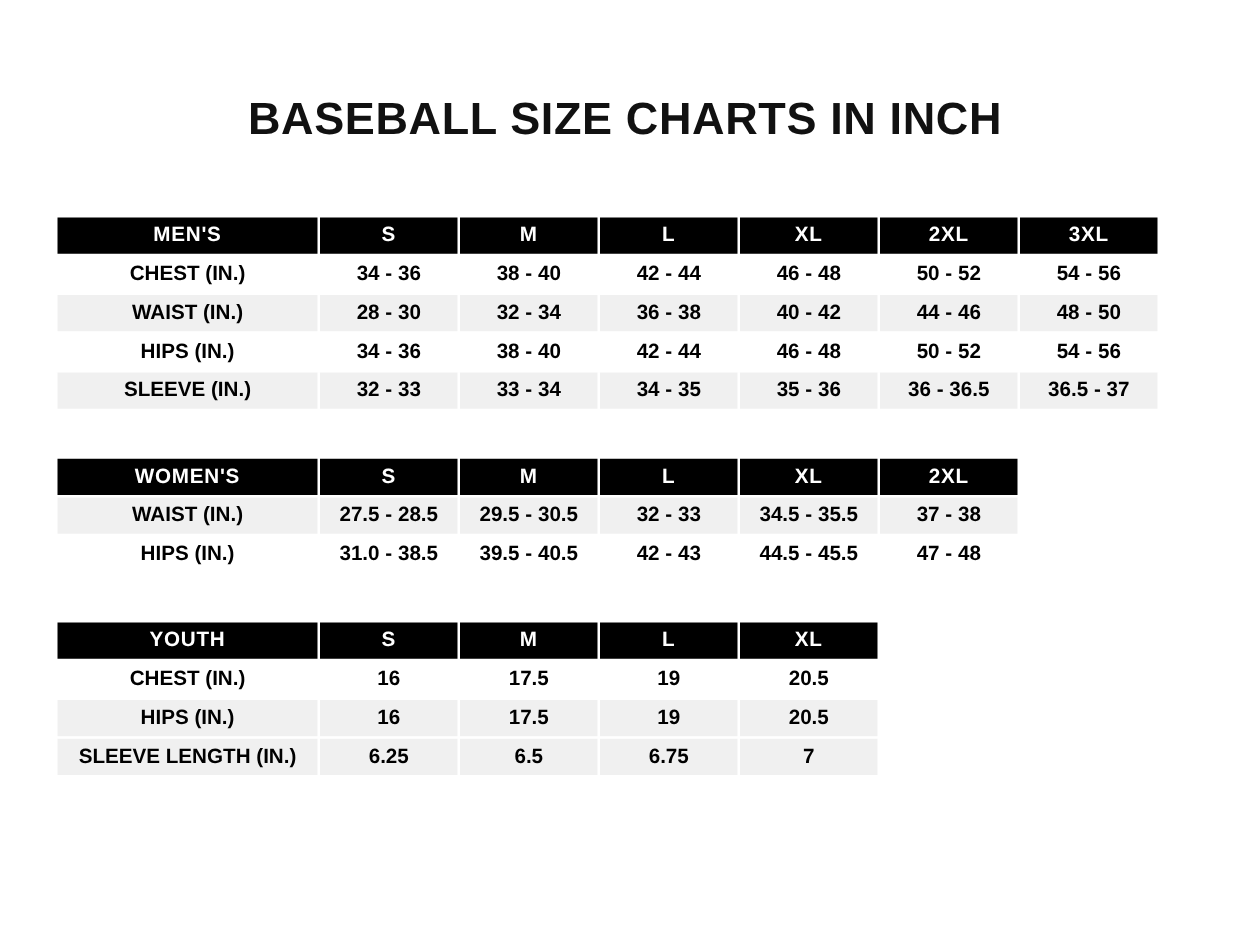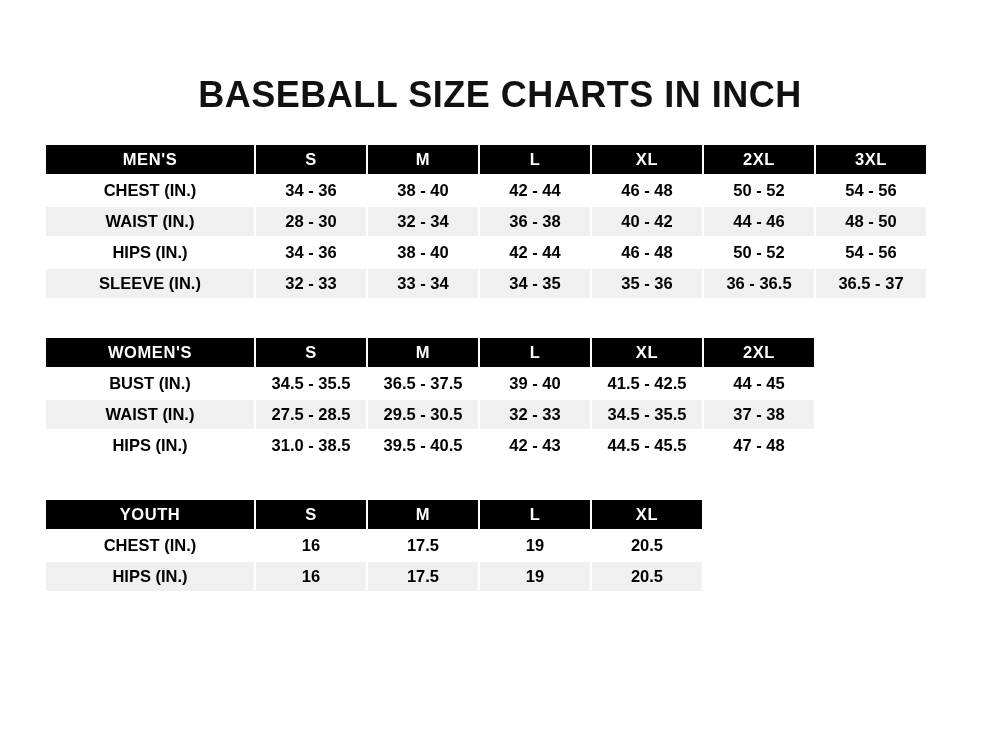--- a/index.html
+++ b/index.html
@@ -23,21 +23,21 @@
   .title {
     text-align: center;
     font-size: 36px;
     font-weight: bold;
     letter-spacing: 0.5px;
     color: #111111;
     margin: 0;
     padding-top: 74px;
   }
   .tables {
-    margin-top: 27px;
+    margin-top: 56px;
     padding-left: 44px;
     padding-right: 44px;
   }
   table.size-table {
     border-collapse: collapse;
     table-layout: fixed;
     margin-bottom: 36px;
   }
   table.size-table td,
   table.size-table th {
@@ -160,28 +160,20 @@
         <tr>
           <th>WOMEN'S</th>
           <th>S</th>
           <th>M</th>
           <th>L</th>
           <th>XL</th>
           <th>2XL</th>
         </tr>
       </thead>
       <tbody>
-        <tr>
-          <td class="rowhead">BUST (IN.)</td>
-          <td>34.5 - 35.5</td>
-          <td>36.5 - 37.5</td>
-          <td>39 - 40</td>
-          <td>41.5 - 42.5</td>
-          <td>44 - 45</td>
-        </tr>
         <tr class="alt">
           <td class="rowhead">WAIST (IN.)</td>
           <td>27.5 - 28.5</td>
           <td>29.5 - 30.5</td>
           <td>32 - 33</td>
           <td>34.5 - 35.5</td>
           <td>37 - 38</td>
         </tr>
         <tr>
           <td class="rowhead">HIPS (IN.)</td>
@@ -219,17 +211,24 @@
           <td>19</td>
           <td>20.5</td>
         </tr>
         <tr class="alt">
           <td class="rowhead">HIPS (IN.)</td>
           <td>16</td>
           <td>17.5</td>
           <td>19</td>
           <td>20.5</td>
         </tr>
+        <tr class="alt">
+          <td class="rowhead">SLEEVE LENGTH (IN.)</td>
+          <td>6.25</td>
+          <td>6.5</td>
+          <td>6.75</td>
+          <td>7</td>
+        </tr>
       </tbody>
     </table>
 
   </div>
 </div>
 
 </body></html>

